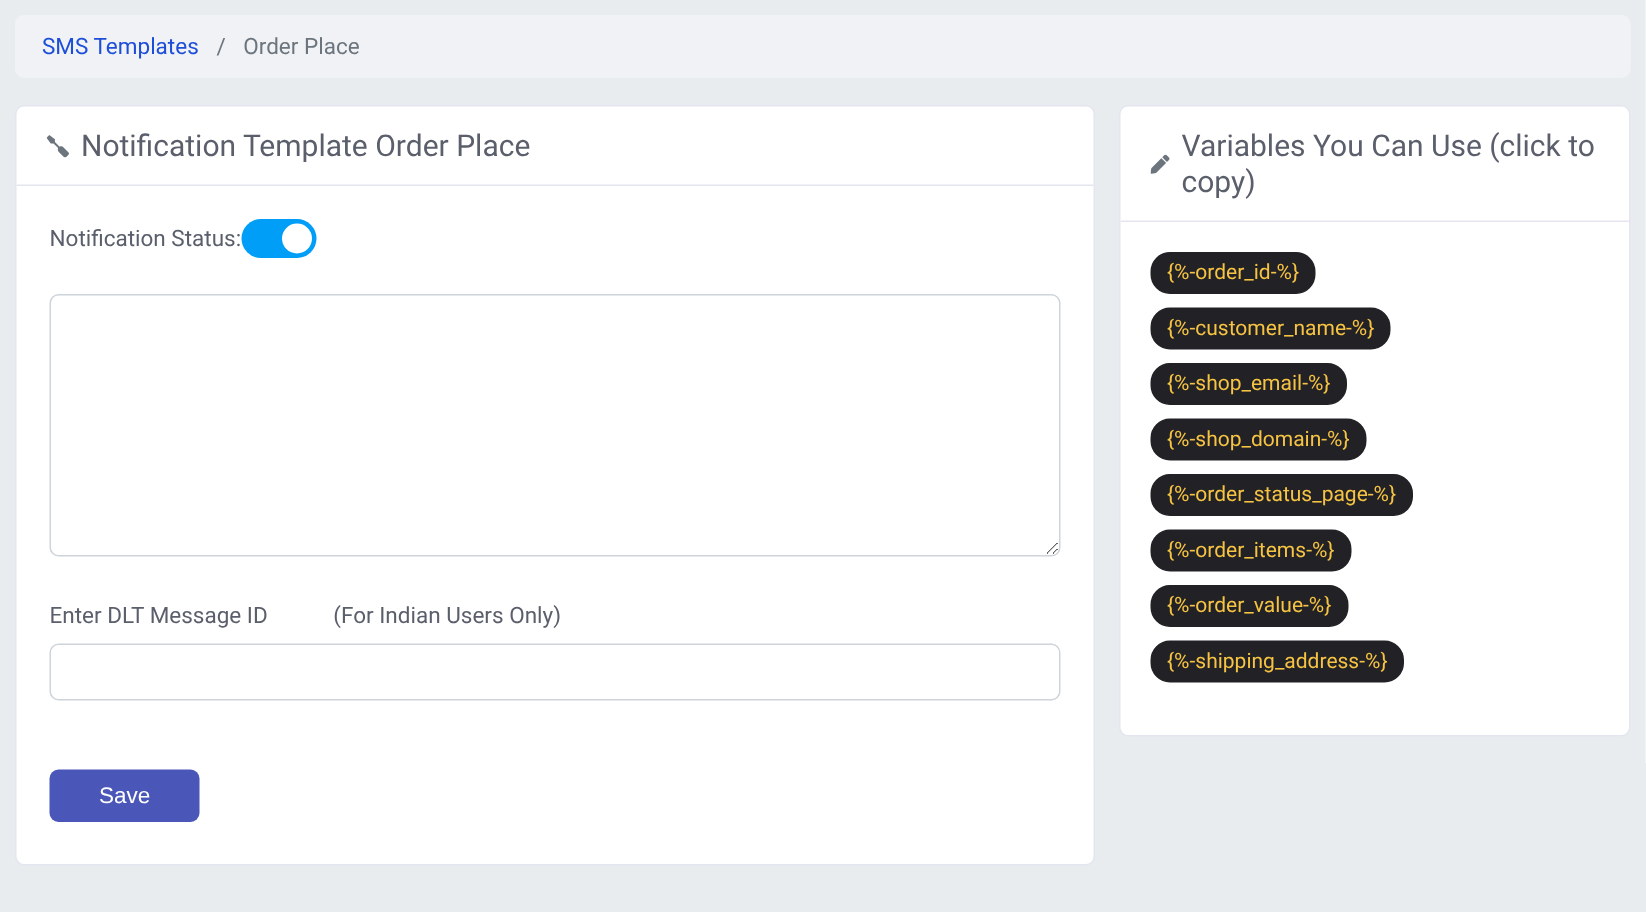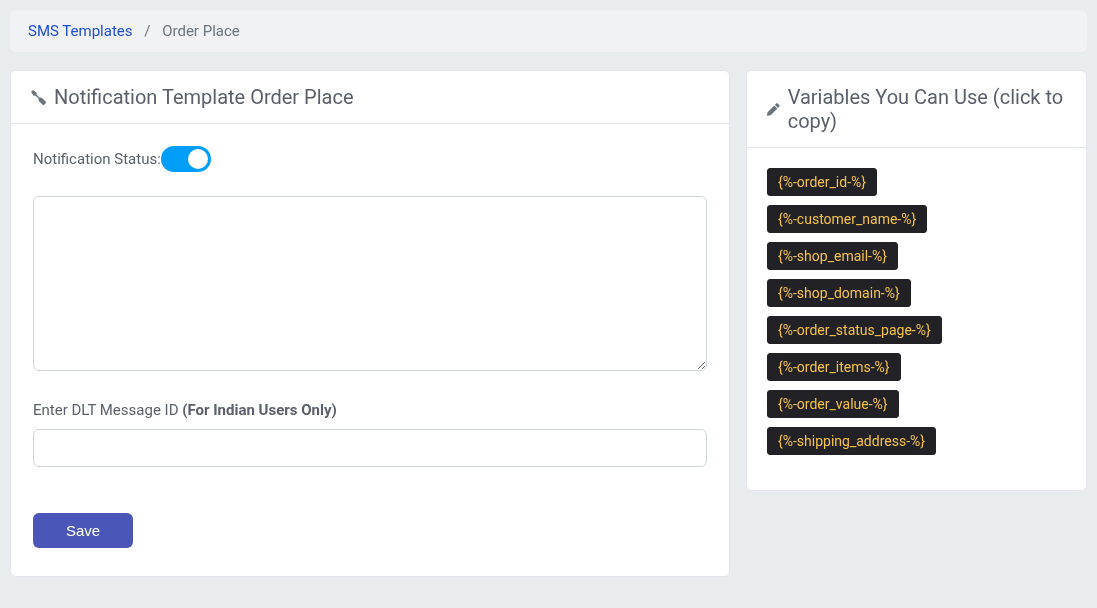--- a/index.html
+++ b/index.html
@@ -101,37 +101,37 @@
     input.form-control {
       width: 100%;
       border: 1px solid #ced4da;
       border-radius: 6px;
       padding: 10px 12px;
       font-family: inherit;
       font-size: 14px;
       color: #495057;
     }
     .form-group { margin-bottom: 26px; }
-    .dlt-label strong { font-weight: 700; }
+    .dlt-label strong { font-weight: 400; margin-left: 40px; }
     .btn-save {
       background: #4b57b8;
       color: #fff;
       border: none;
       padding: 9px 33px;
       border-radius: 6px;
       font-size: 15px;
       cursor: pointer;
       margin-top: 20px;
     }
     .var-tag {
       display: inline-block;
       background: #222226;
       color: #f6c343;
       padding: 5px 10px;
-      border-radius: 3px;
+      border-radius: 13px;
       font-size: 14px;
       margin: 0 4px 9px 0;
       border: 1px solid #222226;
       cursor: pointer;
     }
     .icon-svg { width: 15px; height: 15px; fill: #6c757d; }
   </style>
 </head>
 <body>
 

